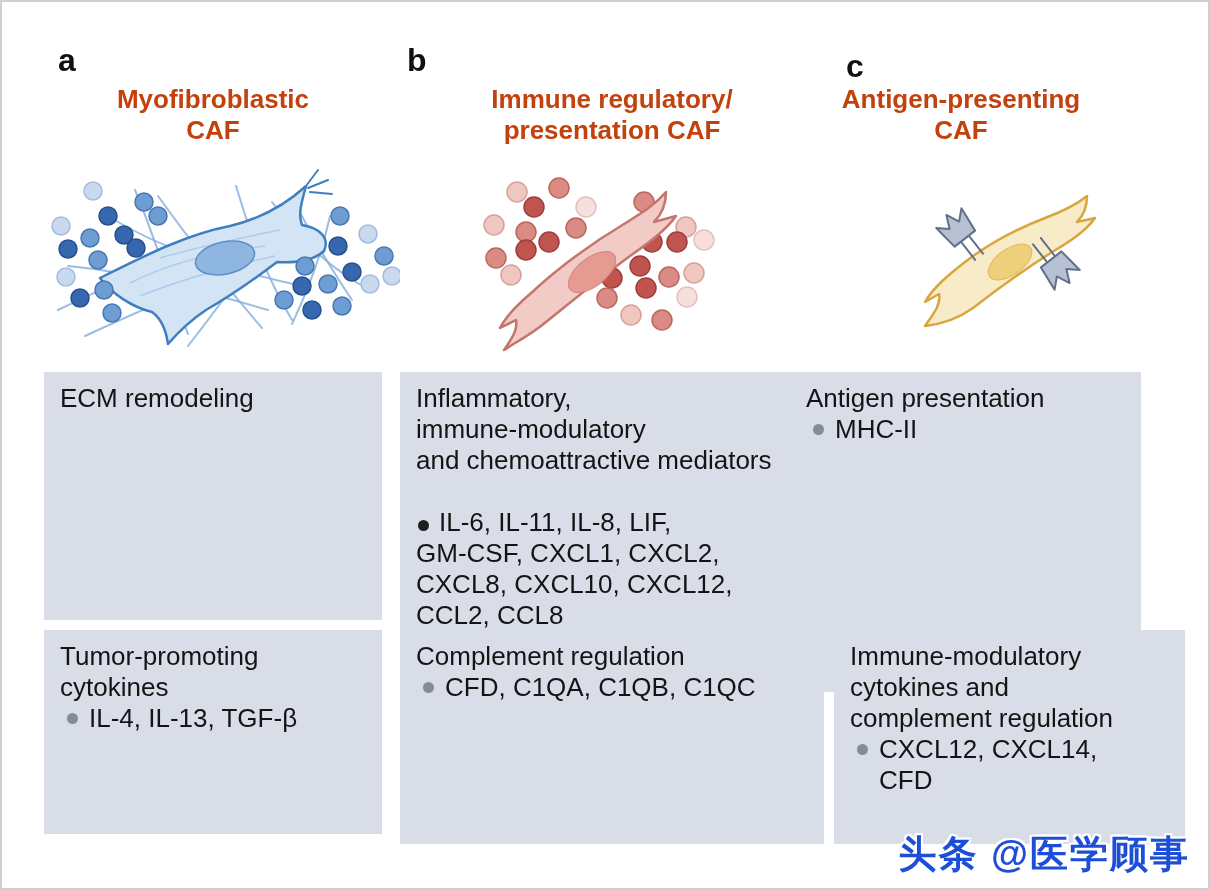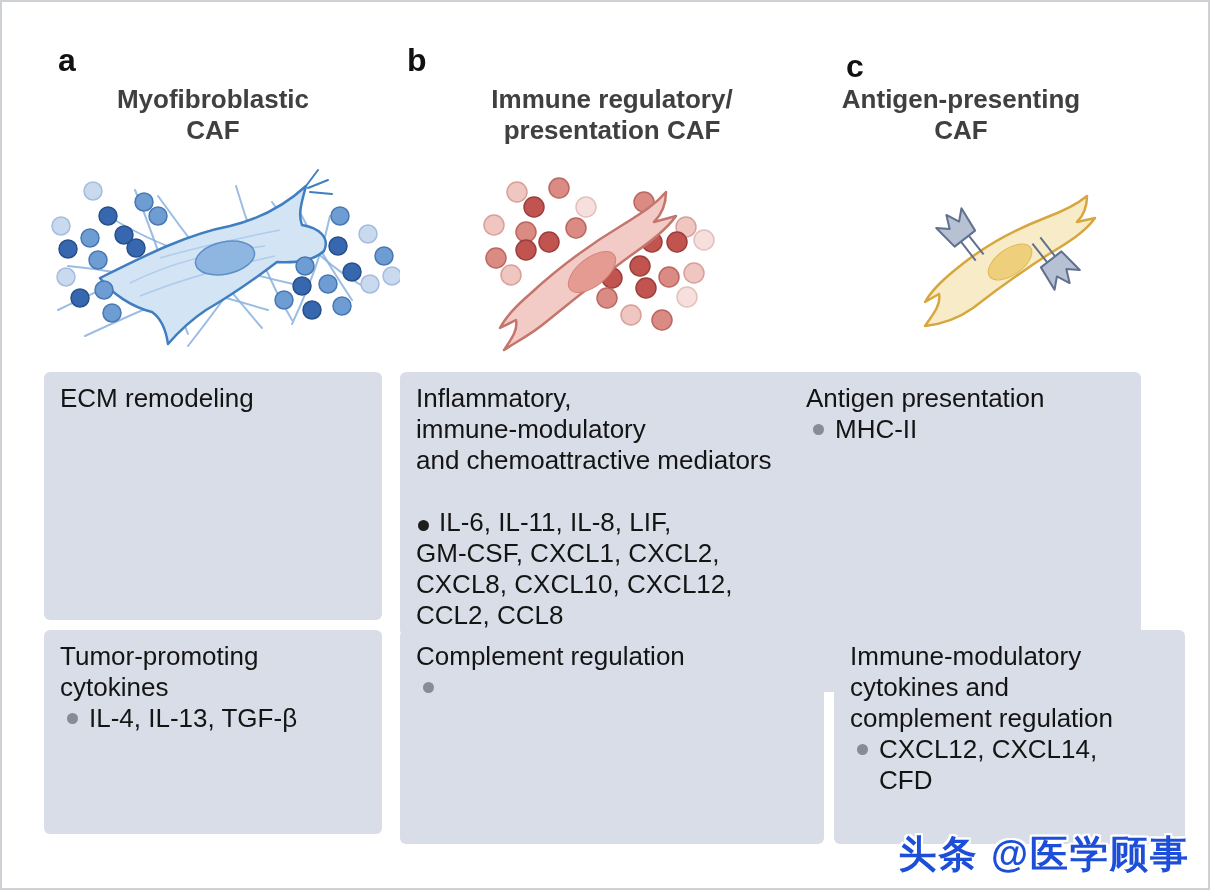--- a/index.html
+++ b/index.html
@@ -6,26 +6,26 @@
   .page{
     position:relative;width:1210px;height:890px;background:#ffffff;
     border:2px solid #cdd1d6;box-sizing:border-box;overflow:hidden;
     font-family:"Liberation Sans","DejaVu Sans",sans-serif;color:#141414;
   }
   .panel-letter{
     position:absolute;font-size:32px;font-weight:bold;color:#111;line-height:1;
   }
   .panel-title{
     position:absolute;text-align:center;white-space:pre-line;
-    font-size:26px;font-weight:bold;line-height:31px;color:#404040;
+    font-size:26px;font-weight:bold;line-height:31px;color:#c2410c;
   }
   .illus{position:absolute;}
   .info-box{
     position:absolute;background:#d8dde7;box-sizing:border-box;
-    padding:11px 12px 0 16px;font-size:26px;line-height:31px;border-radius:6px;
+    padding:11px 12px 0 16px;font-size:26px;line-height:31px;
   }
   .box-heading{white-space:pre-line;}
   .bullet-row{display:flex;align-items:flex-start;}
   .bullet-dot{
     flex:0 0 auto;width:11px;height:11px;border-radius:50%;
     background:#868b94;margin:10px 11px 0 7px;
   }
   .bullet-dot.dark{background:#1e1e1e;}
   .bullet-text{white-space:pre-line;}
   .bullet-flush{white-space:pre-line;}
@@ -203,20 +203,21 @@
     <div class="bullet-row">
       <span class="bullet-dot"></span>
       <div class="bullet-text">IL-4, IL-13, TGF-β</div>
     </div>
   </div>
 
   <div class="info-box" style="left:398px;top:628px;width:424px;height:214px">
     <div class="box-heading">Complement regulation</div>
     <div class="bullet-row">
       <span class="bullet-dot"></span>
+      <div class="bullet-text">CFD, C1QA, C1QB, C1QC</div>
     </div>
   </div>
 
   <div class="info-box" style="left:832px;top:628px;width:351px;height:214px">
     <div class="box-heading">Immune-modulatory
 cytokines and
 complement regulation</div>
     <div class="bullet-row">
       <span class="bullet-dot"></span>
       <div class="bullet-text">CXCL12, CXCL14,

